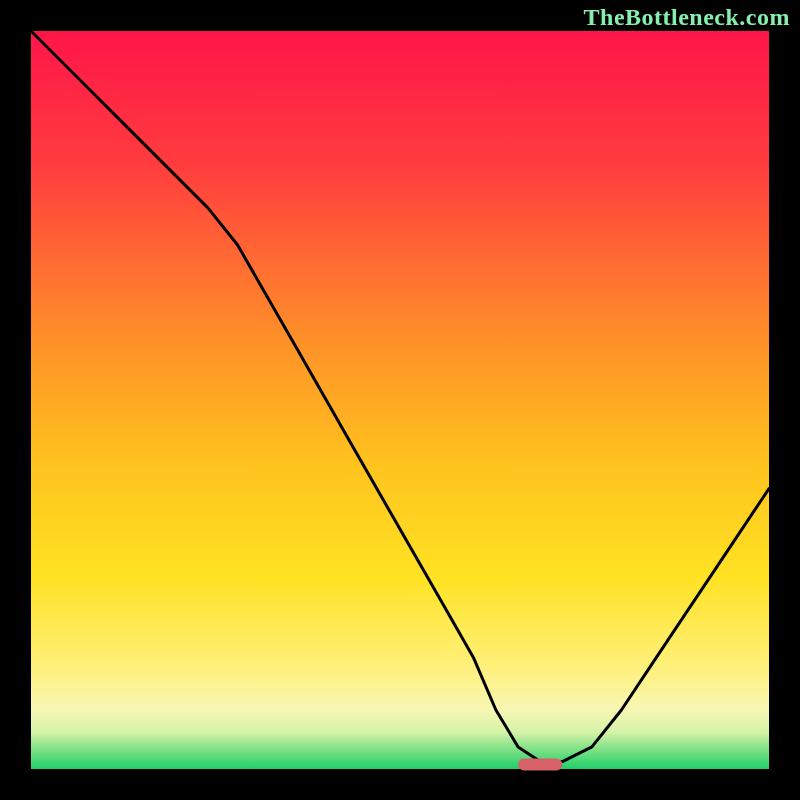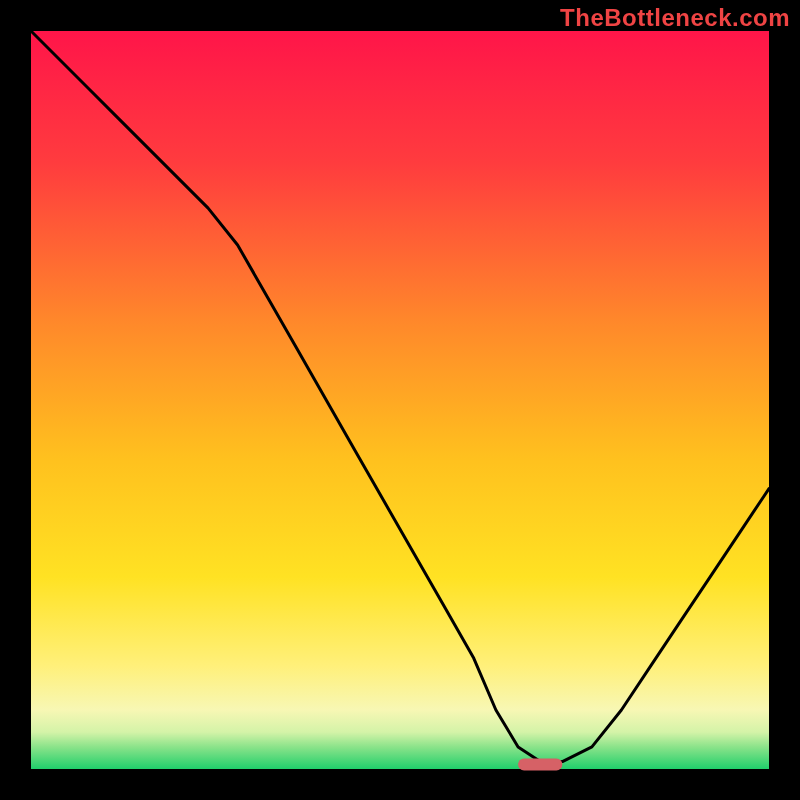--- a/index.html
+++ b/index.html
@@ -12,24 +12,24 @@
   }
   .stage {
     position: relative;
     width: 800px;
     height: 800px;
   }
   .watermark {
     position: absolute;
     top: 4px;
     right: 10px;
-    font-family: Liberation Sans, sans-serif;
+    font-family: Liberation Serif, serif;
     font-size: 24px;
     font-weight: 600;
-    color: #ef4444;
+    color: #86efac;
     letter-spacing: 0.5px;
     text-align: right;
   }
   svg {
     position: absolute;
     left: 0;
     top: 0;
   }
 </style>
 </head>

